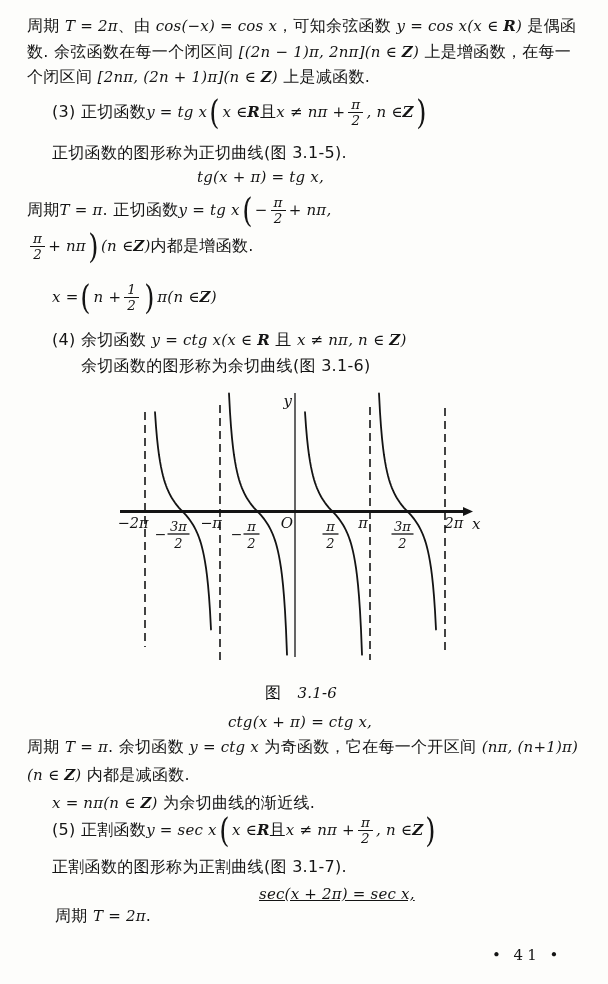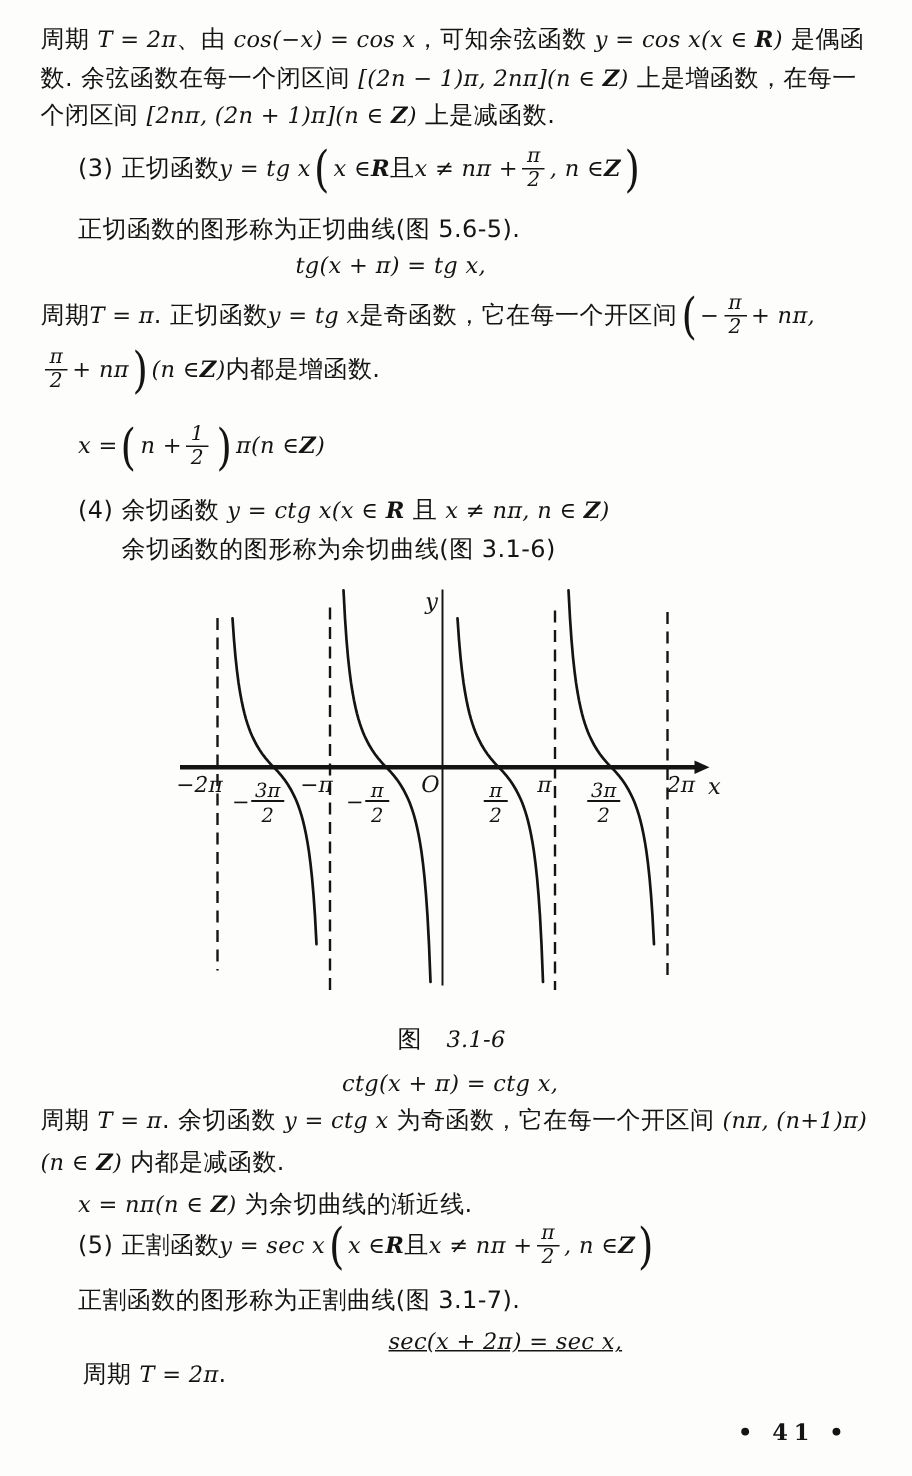--- a/index.html
+++ b/index.html
@@ -23,21 +23,21 @@
   }
   .frac .num{font-size:13.5px;padding:0 3px;}
   .frac .den{font-size:13.5px;padding:0 3px;border-top:1.4px solid #141414;}
   .bigp{
     font-family:"DejaVu Serif",serif;font-style:normal;font-size:33px;
     display:inline-block;transform:scaleX(.8);margin:0 1px;
   }
   .figure-svg{position:absolute;left:95px;top:388px;}
   .pageno{
     position:absolute;top:946px;left:492px;
-    font-family:"DejaVu Serif",serif;font-weight:bold;font-size:15px;
+    font-family:"DejaVu Serif",serif;font-weight:normal;font-size:15px;
     letter-spacing:4px;white-space:nowrap;
   }
 </style>
 </head>
 <body>
 
 <div class="page">
   <div id="lines">
       <div class="line" style="top: 16px; left: 27px;"><span class="t">周期 </span><span class="m">T = 2π</span><span class="t">、由 </span><span class="m">cos(−x) = cos x</span><span class="t">，可知余弦函数 </span><span class="m">y = cos x(x ∈ </span><span class="m bold">R</span><span class="m">)</span><span class="t"> 是偶函</span></div>
       <div class="line" style="top: 42px; left: 27px;"><span class="t">数. 余弦函数在每一个闭区间 </span><span class="m">[(2n − 1)π, 2nπ](n ∈ </span><span class="m bold">Z</span><span class="m">)</span><span class="t"> 上是增函数，在每一</span></div>
@@ -51,28 +51,27 @@
         <span class="t"> 且 </span>
         <span class="m">x ≠ nπ + </span>
         <span class="frac">
           <span class="num">π</span>
           <span class="den">2</span>
         </span>
         <span class="m">, n ∈ </span>
         <span class="m bold">Z</span>
         <span class="bigp">)</span>
       </div>
-      <div class="line" style="top: 143px; left: 52px;"><span class="t">正切函数的图形称为正切曲线(图 5.6-5).</span></div>
+      <div class="line" style="top: 143px; left: 52px;"><span class="t">正切函数的图形称为正切曲线(图 3.1-5).</span></div>
       <div class="line" style="top: 167px; left: 197px;"><span class="m">tg(x + π) = tg x,</span></div>
       <div class="line tall" style="top: 190px; left: 27px;">
         <span class="t">周期 </span>
         <span class="m">T = π</span>
         <span class="t">. 正切函数 </span>
         <span class="m">y = tg x</span>
-        <span class="t"> 是奇函数，它在每一个开区间 </span>
         <span class="bigp">(</span>
         <span class="m">−</span>
         <span class="frac">
           <span class="num">π</span>
           <span class="den">2</span>
         </span>
         <span class="m"> + nπ,</span>
       </div>
       <div class="line tall" style="top: 226px; left: 27px;">
         <span class="frac">

